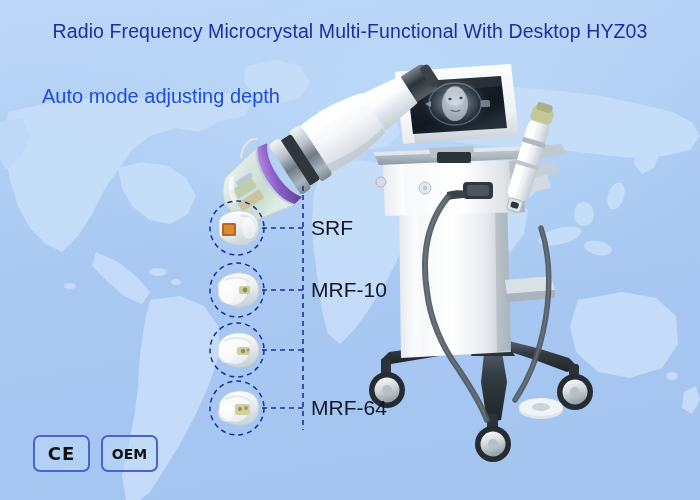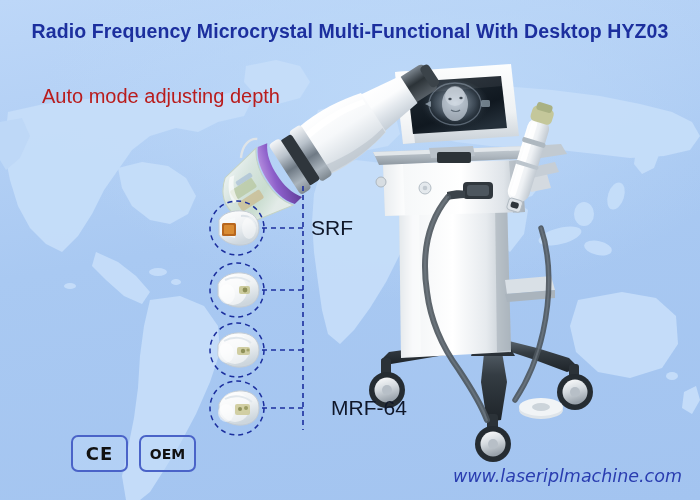--- a/index.html
+++ b/index.html
@@ -30,30 +30,30 @@
   .landmass-2 { fill: #bfd9f8; }
 
   
   .title {
     position: absolute;
     left: 0; right: 0;
     top: 20px;
     text-align: center;
     color: #1c2f9e;
     font-size: 19.5px;
-    font-weight: 700;
+    font-weight: 400;
     letter-spacing: .1px;
     white-space: nowrap;
     z-index: 40;
   }
   .subtitle {
     position: absolute;
     left: 42px;
     top: 85px;
-    color: #b91c1c;
+    color: #1d4ed8;
     font-size: 20px;
     font-weight: 400;
     white-space: nowrap;
     z-index: 40;
   }
 
   
   .callouts { position: absolute; inset: 0; z-index: 30; }
   .callouts svg { display: block; width: 100%; height: 100%; overflow: visible; }
   .dash-line {
@@ -126,21 +126,21 @@
     border-radius: 7px;
     background: rgba(190,216,248,0.55);
     display: flex;
     align-items: center;
     justify-content: center;
     color: #111111;
     font-size: 17px;
     font-weight: 700;
     letter-spacing: .4px;
   }
-  .badge.ce-badge { font-family: "DejaVu Sans", sans-serif; font-size: 18px; letter-spacing: 1px; margin-left: 38px; }
+  .badge.ce-badge { font-family: "DejaVu Sans", sans-serif; font-size: 18px; letter-spacing: 1px; }
   .badge.oem-badge { font-family: "DejaVu Sans", sans-serif; font-size: 14px; letter-spacing: 0px; }
 
   
   .website {
     position: absolute;
     right: 18px;
     bottom: 14px;
     color: #2a3db0;
     font-size: 17.5px;
     font-style: italic;
@@ -501,22 +501,22 @@
       <ellipse cx="24" cy="21" rx="15" ry="15" fill="#ffffff" opacity=".5"></ellipse>
       <rect x="24" y="18" width="15" height="11" rx="2" fill="#cbc894" opacity=".85"></rect>
       <circle cx="29" cy="23" r="2" fill="#8f9159"></circle>
       <circle cx="35" cy="22" r="2" fill="#9b9c63"></circle>
       <path d="M14,13 C23,8 34,10 41,16" fill="none" stroke="#e1e7ec" stroke-width="2"></path>
       <ellipse cx="15" cy="27" rx="8" ry="9" fill="#ffffff" opacity=".5"></ellipse>
     </svg>
   </div>
 
   <div class="tip-label" style="left:311px; top:217px;">SRF</div>
-  <div class="tip-label" style="left:311px; top:397px;margin-left:20px;">MRF-64</div>
+  <div class="tip-label" style="left:311px; top:279px;">MRF-10</div>
+  <div class="tip-label" style="left:311px; top:397px;">MRF-64</div>
 
   <div class="badges">
     <div class="badge ce-badge">CE</div>
     <div class="badge oem-badge">OEM</div>
   </div>
 
-  <div class="website">www.laseriplmachine.com</div>
 
 </div>
 
 </body></html>

